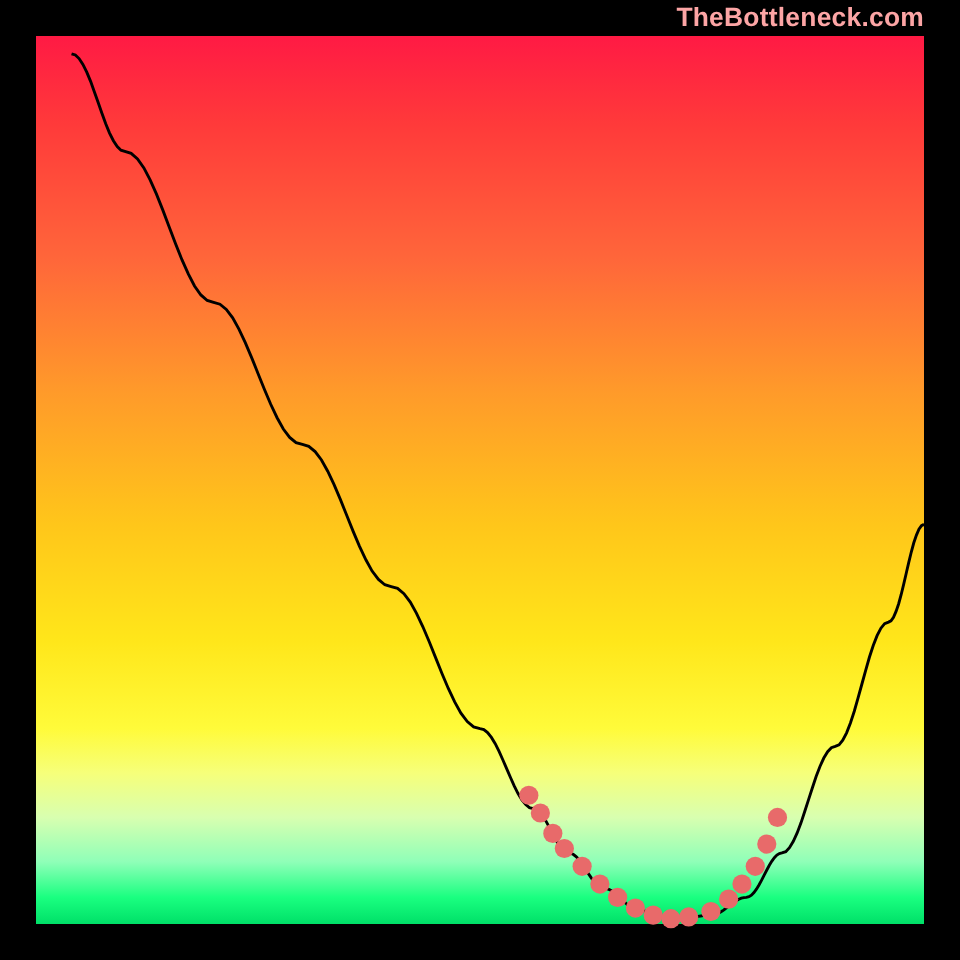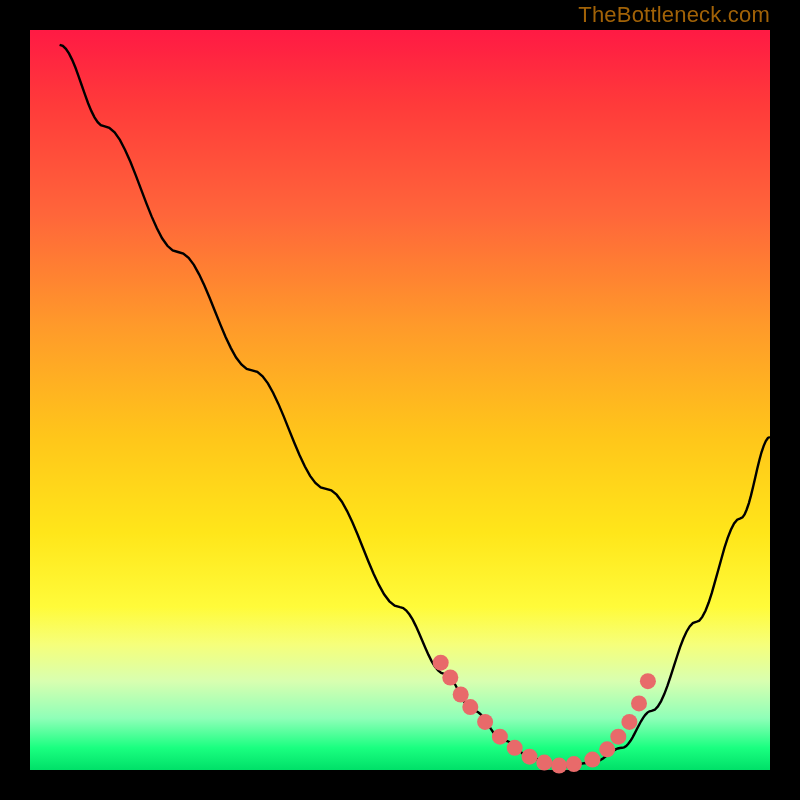--- a/index.html
+++ b/index.html
@@ -37,24 +37,24 @@
       #d8ffb0 88%,
       #8fffb8 93%,
       #1aff80 97%,
       #00e068 100%
     );
   }
   .watermark {
     position: absolute;
     right: 30px;
     top: 2px;
-    color: #a16207;
+    color: #fca5a5;
     font-family: Arial, Helvetica, sans-serif;
     font-size: 22px;
-    font-weight: 400;
+    font-weight: 700;
     letter-spacing: 0.2px;
   }
   svg.plot {
     position: absolute;
     left: 0;
     top: 0;
     width: 740px;
     height: 740px;
     overflow: visible;
   }

